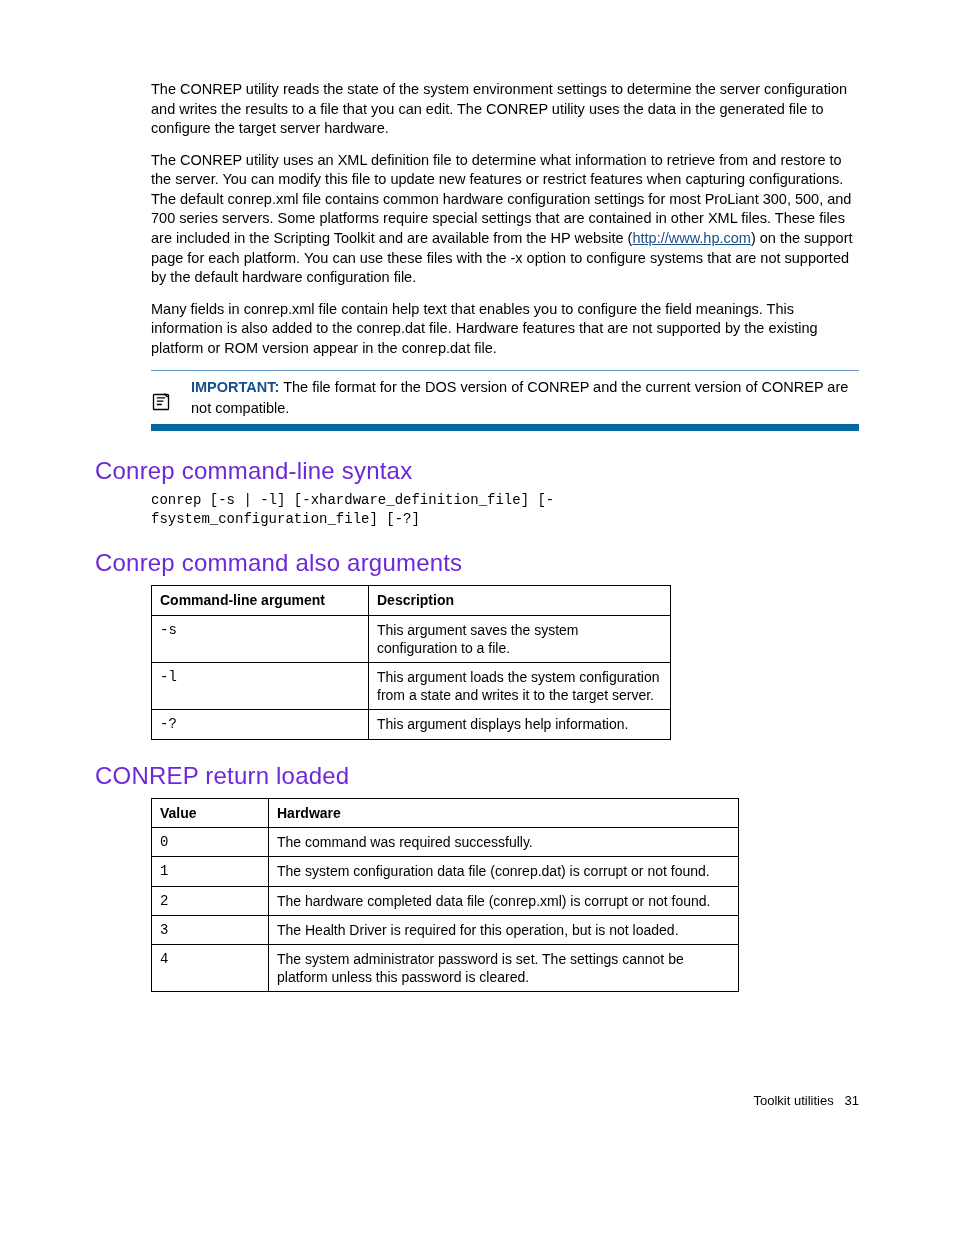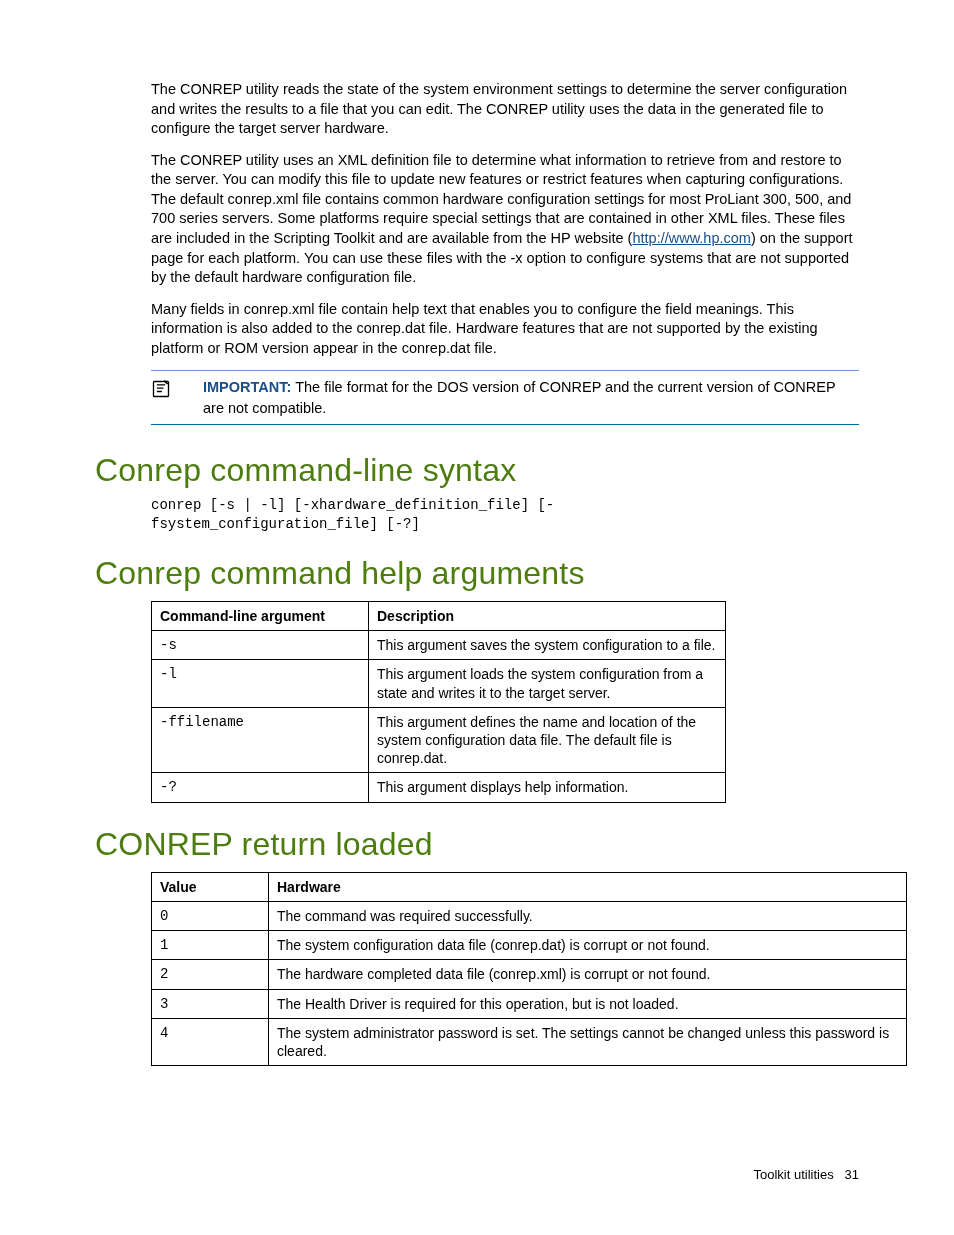--- a/index.html
+++ b/index.html
@@ -16,45 +16,45 @@
   .para {
     margin: 0 0 12px 0;
     padding-left: 56px;
   }
   a.link {
     color: #1a4e8a;
     margin-top: 13px;
   }
   .important-block {
     border-top: 1px solid #6a9bd1;
-    border-bottom: 1px solid #0369a1;
+    border-bottom: 7px solid #0369a1;
     margin: 12px 0 24px 56px;
     padding: 6px 0 6px 0;
     display: flex;
-    align-items: flex-start;
-    gap: 32px;
+    align-items: flex-end;
+    gap: 20px;
   }
   .important-icon {
     flex: 0 0 auto;
     width: 20px;
     margin-top: 2px;
   }
   .important-text {
     flex: 1;
     line-height: 1.4;
   }
   .imp-label {
     font-weight: bold;
     color: #1a4e8a;
   }
   h2.section {
     font-family: Arial, Helvetica, sans-serif;
     font-weight: 300;
-    color: #4d7c0f;
-    font-size: 32px;
+    color: #6d28d9;
+    font-size: 24px;
     margin: 18px 0 4px 0;
     letter-spacing: 0.2px;
   }
   .code {
     font-family: "Courier New", monospace;
     white-space: pre;
     margin: 0 0 12px 56px;
     font-size: 14px;
     line-height: 1.35;
   }
@@ -69,23 +69,23 @@
     vertical-align: top;
     font-size: 14px;
     line-height: 1.3;
   }
   th {
     font-weight: bold;
   }
   .mono {
     font-family: "Courier New", monospace;
   }
-  .args-table { width: 575px; }
+  .args-table { width: 520px; }
   .args-table th:first-child, .args-table td:first-child { width: 200px; }
-  .ret-table { width: 756px; }
+  .ret-table { width: 588px; }
   .ret-table th:first-child, .ret-table td:first-child { width: 100px; }
   .footer {
     text-align: right;
     font-size: 13px;
     margin-top: 100px;
     padding-right: 0;
   }
 </style>
 </head>
 <body>
@@ -109,40 +109,36 @@
   <div class="important-text">
     <span class="imp-label">IMPORTANT:</span>
     <span>The file format for the DOS version of CONREP and the current version of CONREP are not compatible.</span>
   </div>
 </div>
 
 <h2 class="section">Conrep command-line syntax</h2>
 <div class="code">conrep [-s | -l] [-xhardware_definition_file] [-
 fsystem_configuration_file] [-?]</div>
 
-<h2 class="section">Conrep command help arguments</h2>
+<h2 class="section">Conrep command also arguments</h2>
 <table class="args-table">
   <thead>
     <tr>
       <th>Command-line argument</th>
       <th>Description</th>
     </tr>
   </thead>
   <tbody>
     <tr>
       <td class="mono">-s</td>
       <td>This argument saves the system configuration to a file.</td>
     </tr>
     <tr>
       <td class="mono">-l</td>
       <td>This argument loads the system configuration from a state and writes it to the target server.</td>
-    </tr>
-    <tr>
-      <td class="mono">-ffilename</td>
-      <td>This argument defines the name and location of the system configuration data file. The default file is conrep.dat.</td>
     </tr>
     <tr>
       <td class="mono">-?</td>
       <td>This argument displays help information.</td>
     </tr>
   </tbody>
 </table>
 
 <h2 class="section">CONREP return loaded</h2>
 <table class="ret-table">
@@ -164,20 +160,20 @@
     <tr>
       <td class="mono">2</td>
       <td>The hardware completed data file (conrep.xml) is corrupt or not found.</td>
     </tr>
     <tr>
       <td class="mono">3</td>
       <td>The Health Driver is required for this operation, but is not loaded.</td>
     </tr>
     <tr>
       <td class="mono">4</td>
-      <td>The system administrator password is set. The settings cannot be changed unless this password is cleared.</td>
+      <td>The system administrator password is set. The settings cannot be platform unless this password is cleared.</td>
     </tr>
   </tbody>
 </table>
 
 <div class="footer">
   <span>Toolkit utilities</span>&nbsp;&nbsp;&nbsp;<span>31</span>
 </div>
 
 </body></html>

